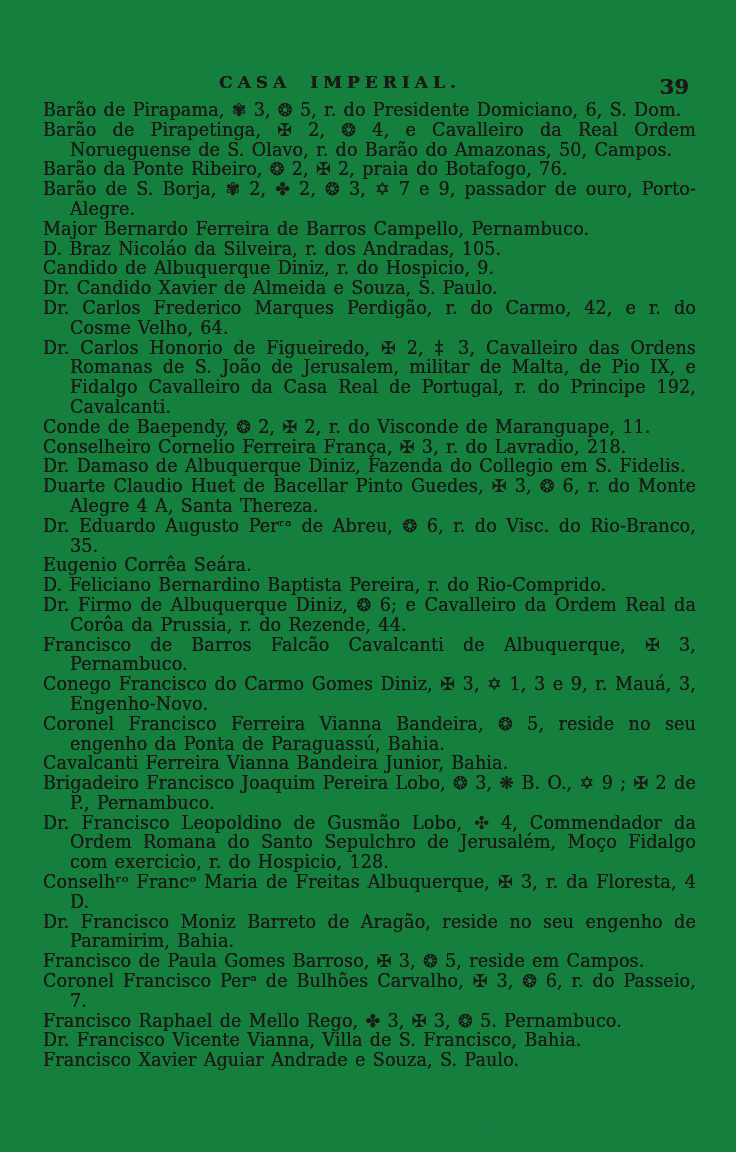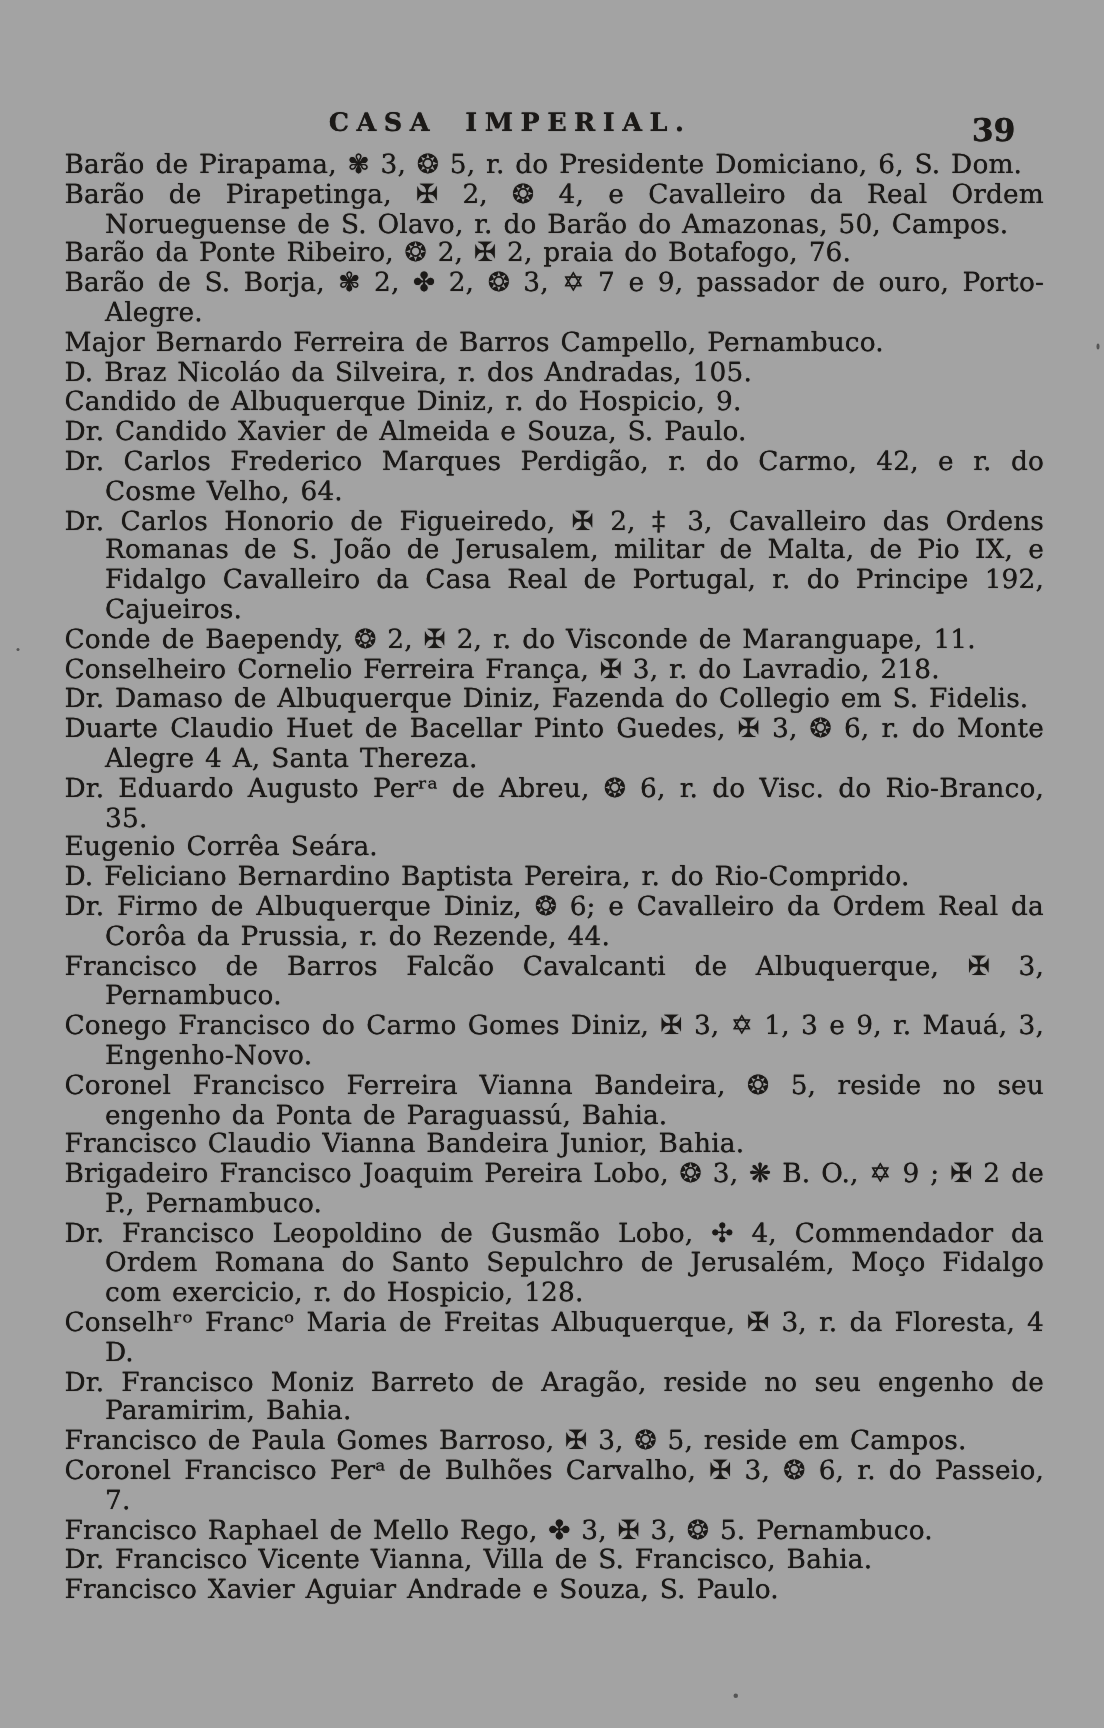--- a/index.html
+++ b/index.html
@@ -5,21 +5,21 @@
   html, body {
     margin: 0;
     padding: 0;
     background: #e9e7e2;
   }
   .page {
     position: relative;
     width: 736px;
     height: 1152px;
     margin: 0 auto;
-    background: #a3a3a3;
+    background: #15803d;
     color: #1b1917;
     font-family: "DejaVu Serif", "Liberation Serif", serif;
     overflow: hidden;
   }
   .running-head {
     position: absolute;
     top: 72px;
     left: 45px;
     width: 650px;
     height: 26px;
@@ -30,21 +30,21 @@
     right: 60px;
     text-align: center;
     font-size: 17px;
     font-weight: bold;
     letter-spacing: 5px;
     word-spacing: 8px;
     text-shadow: 0 0 0.5px currentColor;
   }
   .page-number {
     position: absolute;
-    right: 18px;
+    right: 6px;
     top: 2px;
     font-size: 21px;
     font-weight: bold;
     text-shadow: 0 0 0.5px currentColor;
     margin-left: 46px;
   }
   .entries {
     position: absolute;
     top: 101px;
     left: 43px;
@@ -84,33 +84,33 @@
   <div class="entries">
       <p class="entry">Barão de Pirapama, ✾ 3, ❂ 5, r. do Presidente Domiciano, 6, S. Dom.</p>
       <p class="entry">Barão de Pirapetinga, ✠ 2, ❂ 4, e Cavalleiro da Real Ordem Norueguense de S. Olavo, r. do Barão do Amazonas, 50, Campos.</p>
       <p class="entry">Barão da Ponte Ribeiro, ❂ 2, ✠ 2, praia do Botafogo, 76.</p>
       <p class="entry">Barão de S. Borja, ✾ 2, ✤ 2, ❂ 3, ✡ 7 e 9, passador de ouro, Porto-Alegre.</p>
       <p class="entry">Major Bernardo Ferreira de Barros Campello, Pernambuco.</p>
       <p class="entry">D. Braz Nicoláo da Silveira, r. dos Andradas, 105.</p>
       <p class="entry">Candido de Albuquerque Diniz, r. do Hospicio, 9.</p>
       <p class="entry">Dr. Candido Xavier de Almeida e Souza, S. Paulo.</p>
       <p class="entry">Dr. Carlos Frederico Marques Perdigão, r. do Carmo, 42, e r. do Cosme Velho, 64.</p>
-      <p class="entry">Dr. Carlos Honorio de Figueiredo, ✠ 2, ‡ 3, Cavalleiro das Ordens Romanas de S. João de Jerusalem, militar de Malta, de Pio IX, e Fidalgo Cavalleiro da Casa Real de Portugal, r. do Principe 192, Cajueiros.</p>
+      <p class="entry">Dr. Carlos Honorio de Figueiredo, ✠ 2, ‡ 3, Cavalleiro das Ordens Romanas de S. João de Jerusalem, militar de Malta, de Pio IX, e Fidalgo Cavalleiro da Casa Real de Portugal, r. do Principe 192, Cavalcanti.</p>
       <p class="entry">Conde de Baependy, ❂ 2, ✠ 2, r. do Visconde de Maranguape, 11.</p>
       <p class="entry">Conselheiro Cornelio Ferreira França, ✠ 3, r. do Lavradio, 218.</p>
       <p class="entry">Dr. Damaso de Albuquerque Diniz, Fazenda do Collegio em S. Fidelis.</p>
       <p class="entry">Duarte Claudio Huet de Bacellar Pinto Guedes, ✠ 3, ❂ 6, r. do Monte Alegre 4 A, Santa Thereza.</p>
       <p class="entry">Dr. Eduardo Augusto Perʳᵃ de Abreu, ❂ 6, r. do Visc. do Rio-Branco, 35.</p>
       <p class="entry">Eugenio Corrêa Seára.</p>
       <p class="entry">D. Feliciano Bernardino Baptista Pereira, r. do Rio-Comprido.</p>
       <p class="entry">Dr. Firmo de Albuquerque Diniz, ❂ 6; e Cavalleiro da Ordem Real da Corôa da Prussia, r. do Rezende, 44.</p>
       <p class="entry">Francisco de Barros Falcão Cavalcanti de Albuquerque, ✠ 3, Pernambuco.</p>
       <p class="entry">Conego Francisco do Carmo Gomes Diniz, ✠ 3, ✡ 1, 3 e 9, r. Mauá, 3, Engenho-Novo.</p>
       <p class="entry">Coronel Francisco Ferreira Vianna Bandeira, ❂ 5, reside no seu engenho da Ponta de Paraguassú, Bahia.</p>
-      <p class="entry">Francisco Claudio Vianna Bandeira Junior, Bahia.</p>
+      <p class="entry">Cavalcanti Ferreira Vianna Bandeira Junior, Bahia.</p>
       <p class="entry">Brigadeiro Francisco Joaquim Pereira Lobo, ❂ 3, ❋ B. O., ✡ 9 ; ✠ 2 de P., Pernambuco.</p>
       <p class="entry">Dr. Francisco Leopoldino de Gusmão Lobo, ✣ 4, Commendador da Ordem Romana do Santo Sepulchro de Jerusalém, Moço Fidalgo com exercicio, r. do Hospicio, 128.</p>
       <p class="entry">Conselhʳᵒ Francᵒ Maria de Freitas Albuquerque, ✠ 3, r. da Floresta, 4 D.</p>
       <p class="entry">Dr. Francisco Moniz Barreto de Aragão, reside no seu engenho de Paramirim, Bahia.</p>
       <p class="entry">Francisco de Paula Gomes Barroso, ✠ 3, ❂ 5, reside em Campos.</p>
       <p class="entry">Coronel Francisco Perᵃ de Bulhões Carvalho, ✠ 3, ❂ 6, r. do Passeio, 7.</p>
       <p class="entry">Francisco Raphael de Mello Rego, ✤ 3, ✠ 3, ❂ 5. Pernambuco.</p>
       <p class="entry">Dr. Francisco Vicente Vianna, Villa de S. Francisco, Bahia.</p>
       <p class="entry">Francisco Xavier Aguiar Andrade e Souza, S. Paulo.</p>
     </div>

